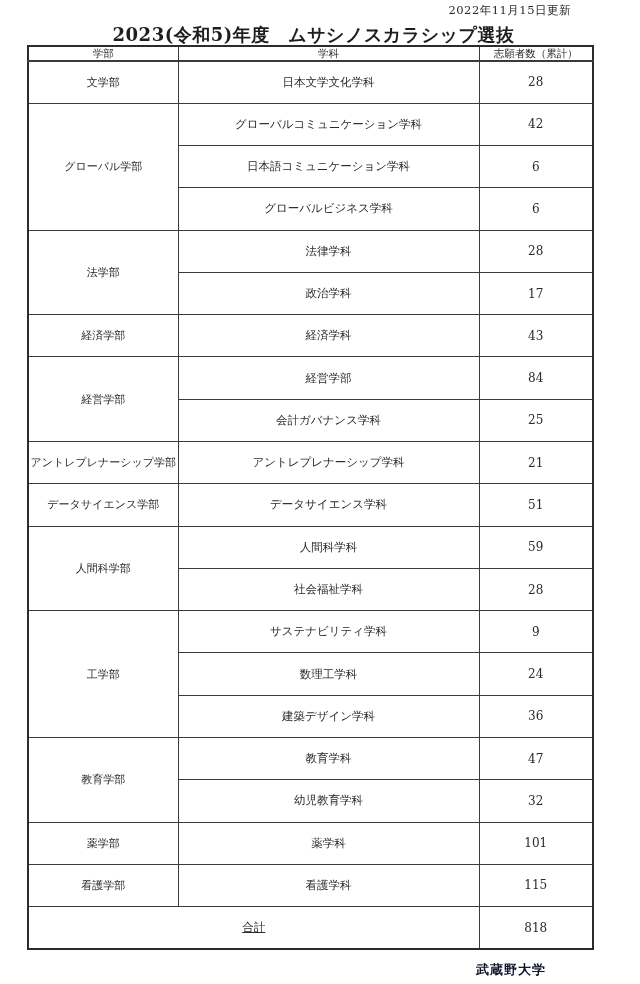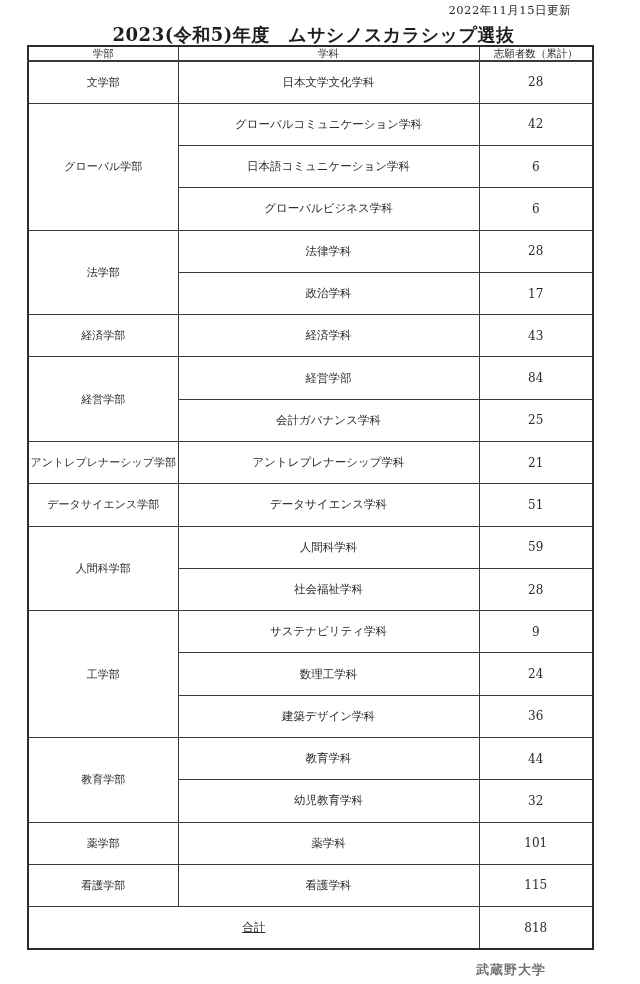--- a/index.html
+++ b/index.html
@@ -89,21 +89,21 @@
     font-size: 11.5px;
     text-decoration: underline;
   }
   .footer {
     position: absolute;
     top: 961px;
     right: 70px;
     font-family: "DejaVu Sans", "Liberation Sans", sans-serif;
     font-weight: bold;
     font-size: 13px;
-    color: #737373;
+    color: #0f172a;
     letter-spacing: 1px;
   }
 </style>
 </head>
 <body>
 
 <div class="page">
 
   <div class="updated">2022年11月15日更新</div>
 
@@ -193,21 +193,21 @@
           <td class="dept">数理工学科</td>
           <td class="num">24</td>
         </tr>
         <tr>
           <td class="dept">建築デザイン学科</td>
           <td class="num">36</td>
         </tr>
         <tr>
           <td class="faculty" rowspan="2">教育学部</td>
           <td class="dept">教育学科</td>
-          <td class="num">44</td>
+          <td class="num">47</td>
         </tr>
         <tr>
           <td class="dept">幼児教育学科</td>
           <td class="num">32</td>
         </tr>
         <tr>
           <td class="faculty" rowspan="1">薬学部</td>
           <td class="dept">薬学科</td>
           <td class="num">101</td>
         </tr>

